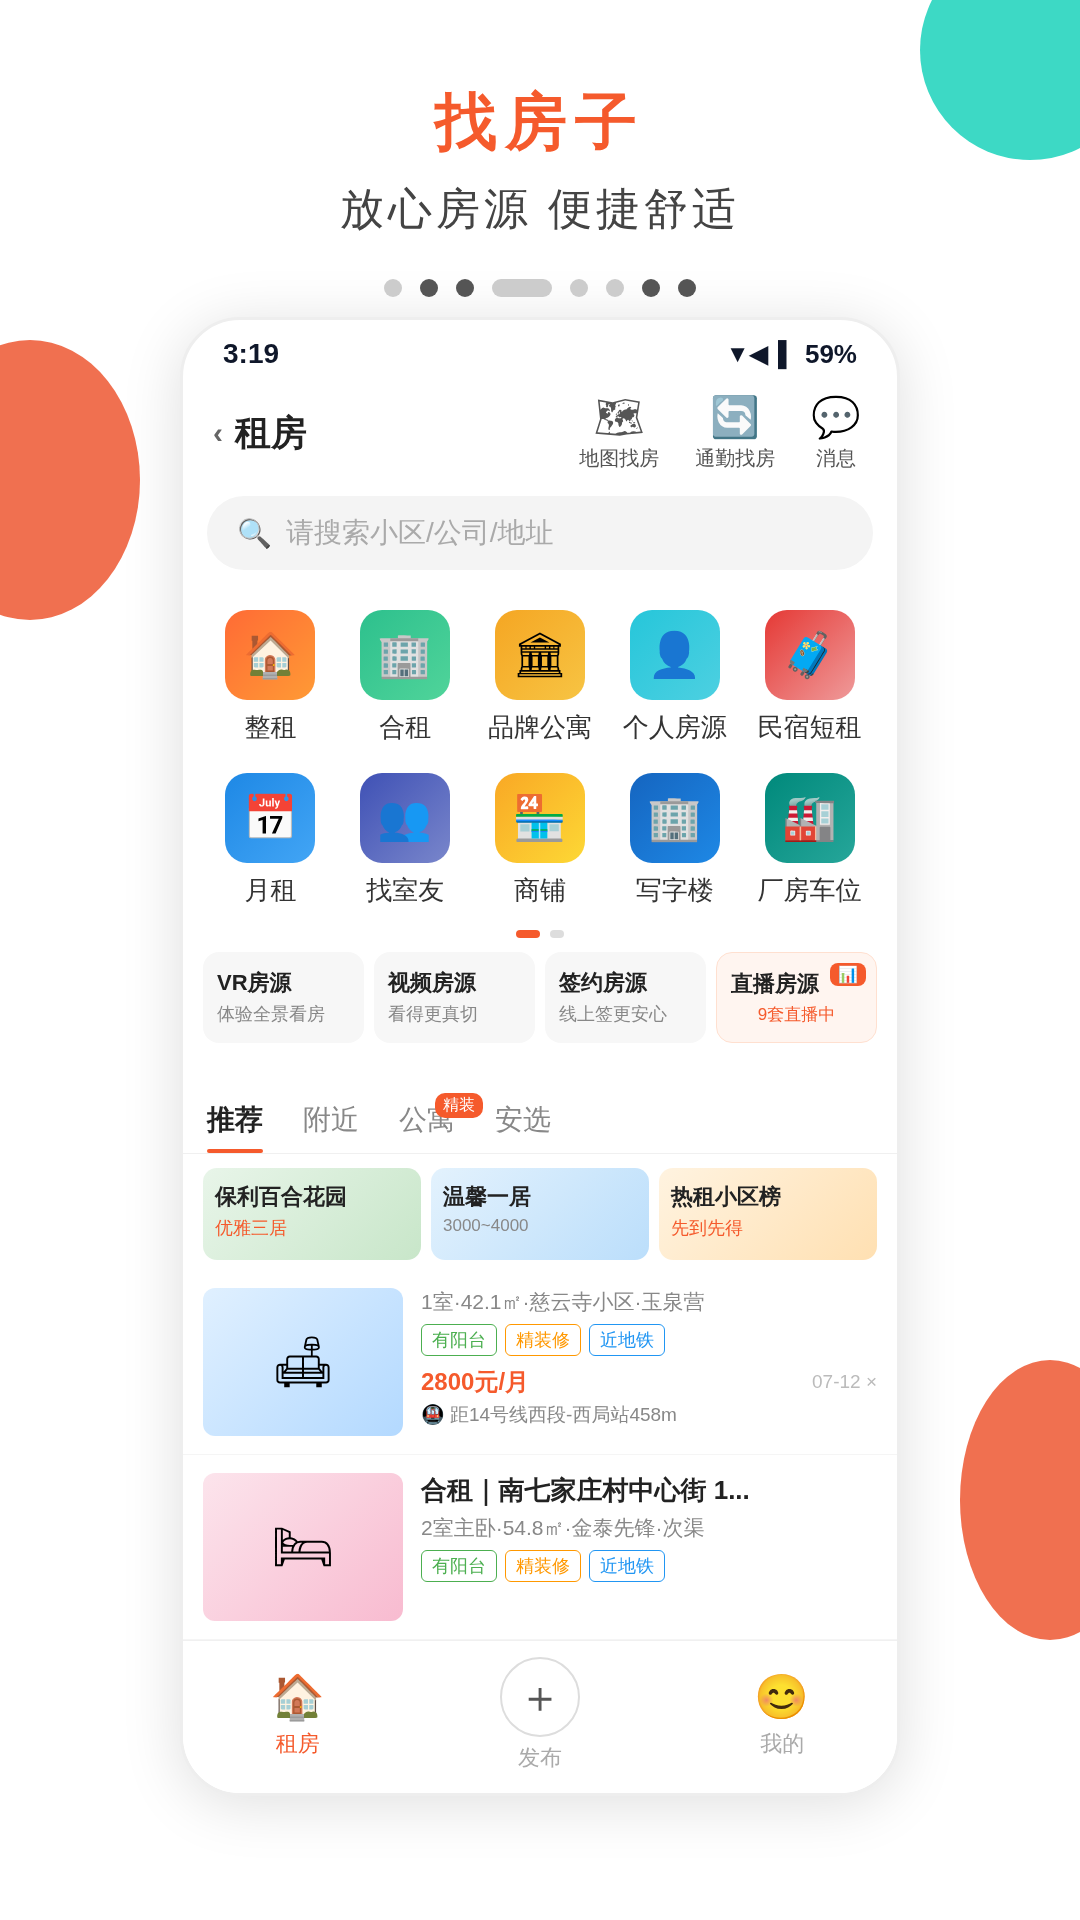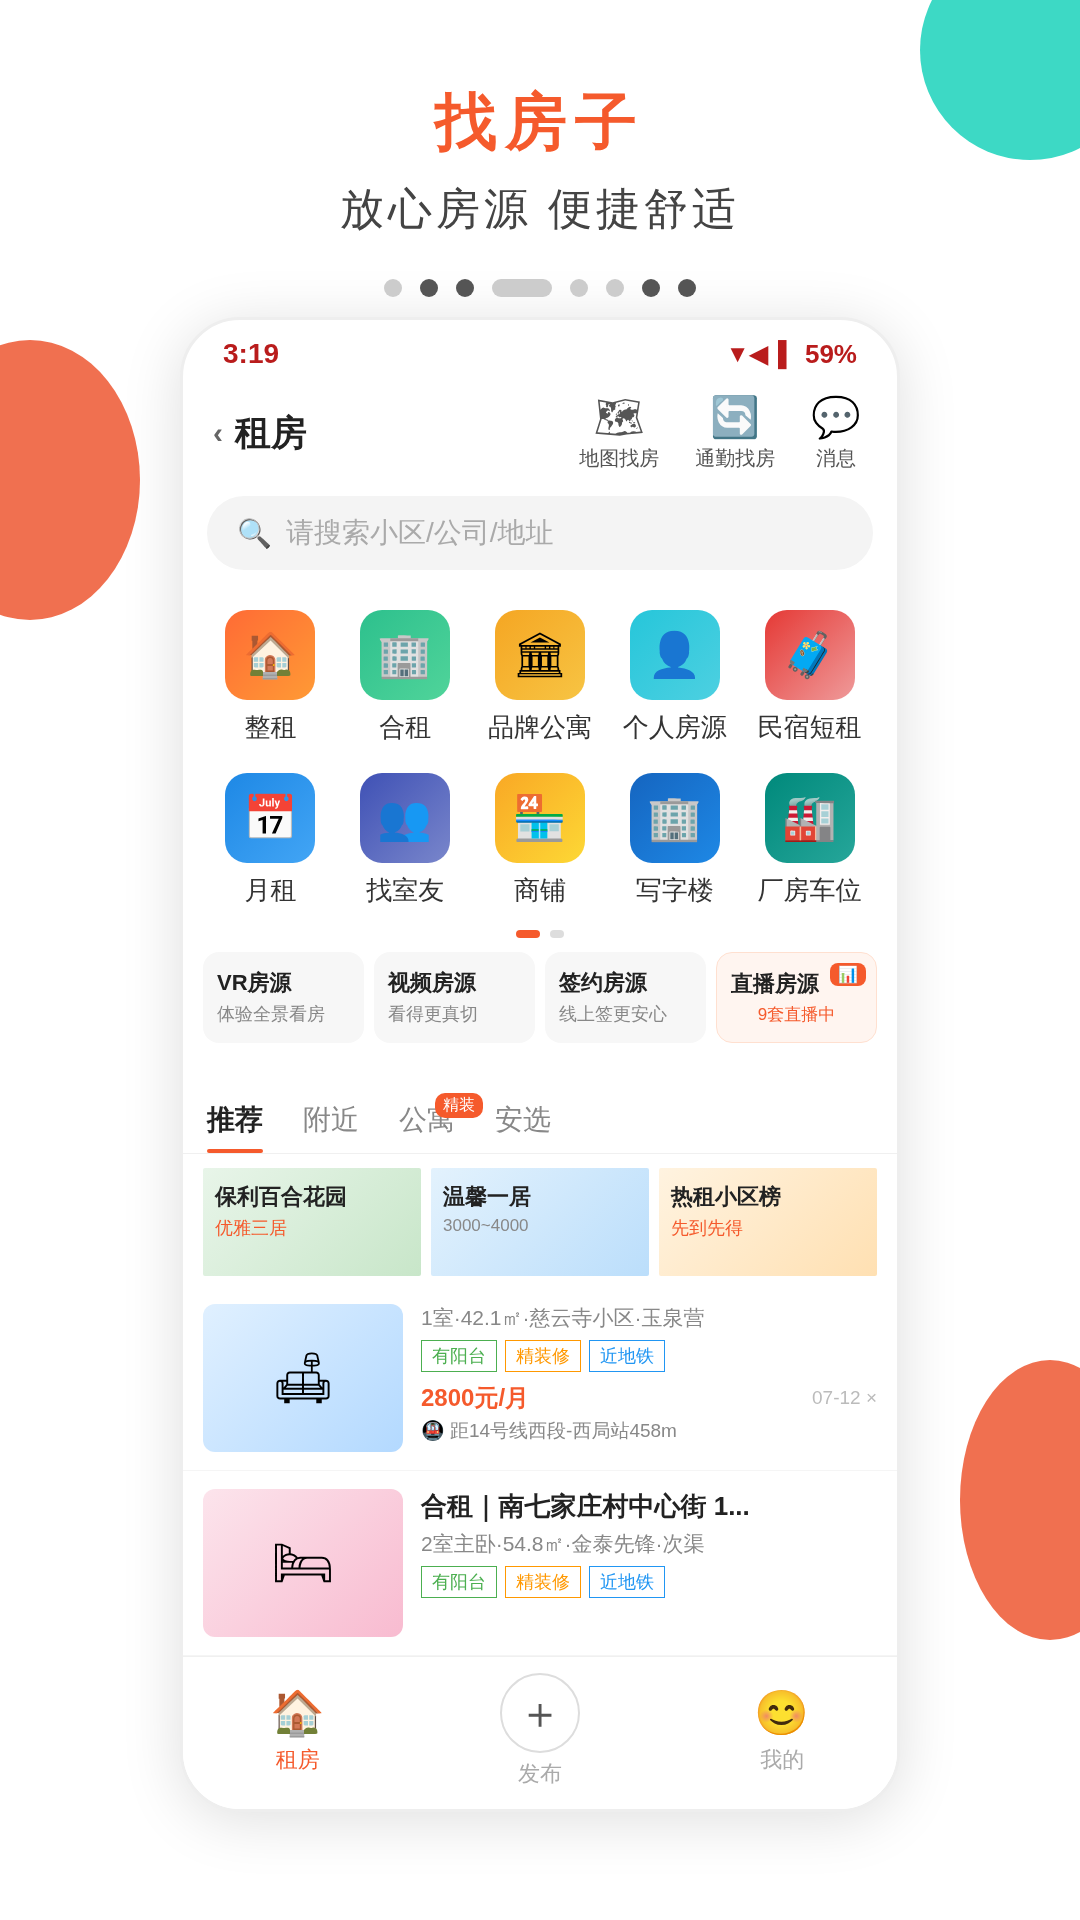--- a/index.html
+++ b/index.html
@@ -97,21 +97,21 @@
     }
 
     
     .status-bar {
       display: flex;
       justify-content: space-between;
       align-items: center;
       padding: 18px 40px 10px;
       font-size: 28px;
       font-weight: 600;
-      color: #b91c1c;
+      color: #0f172a;
     }
     .status-right {
       display: flex;
       align-items: center;
       gap: 10px;
     }
     .wifi-icon { font-size: 24px; }
     .signal-icon { font-size: 24px; }
     .battery-text { font-size: 26px; }
 
@@ -311,23 +311,23 @@
     }
 
     
     .promo-row {
       display: grid;
       grid-template-columns: 1fr 1fr 1fr;
       gap: 10px;
       padding: 14px 20px 10px;
     }
     .promo-card {
-      border-radius: 2px;
+      border-radius: 14px;
       overflow: hidden;
-      height: 108px;
+      height: 92px;
       position: relative;
       cursor: pointer;
     }
     .promo-card.green { background: linear-gradient(135deg, #e8f5e9, #c8e6c9); }
     .promo-card.blue { background: linear-gradient(135deg, #e3f2fd, #bbdefb); }
     .promo-card.orange { background: linear-gradient(135deg, #fff3e0, #ffe0b2); }
     .promo-title {
       font-size: 22px;
       font-weight: 700;
       color: #222;
@@ -392,21 +392,21 @@
     }
     .listing-tags {
       display: flex;
       gap: 8px;
       flex-wrap: wrap;
       margin-bottom: 10px;
     }
     .tag {
       font-size: 18px;
       padding: 3px 10px;
-      border-radius: 0;
+      border-radius: 6px;
       border: 1px solid #ddd;
       color: #666;
     }
     .tag.green { border-color: #4caf50; color: #4caf50; }
     .tag.orange { border-color: #ff9800; color: #ff9800; }
     .tag.blue { border-color: #2196f3; color: #2196f3; }
     .listing-price-row {
       display: flex;
       align-items: center;
       justify-content: space-between;

